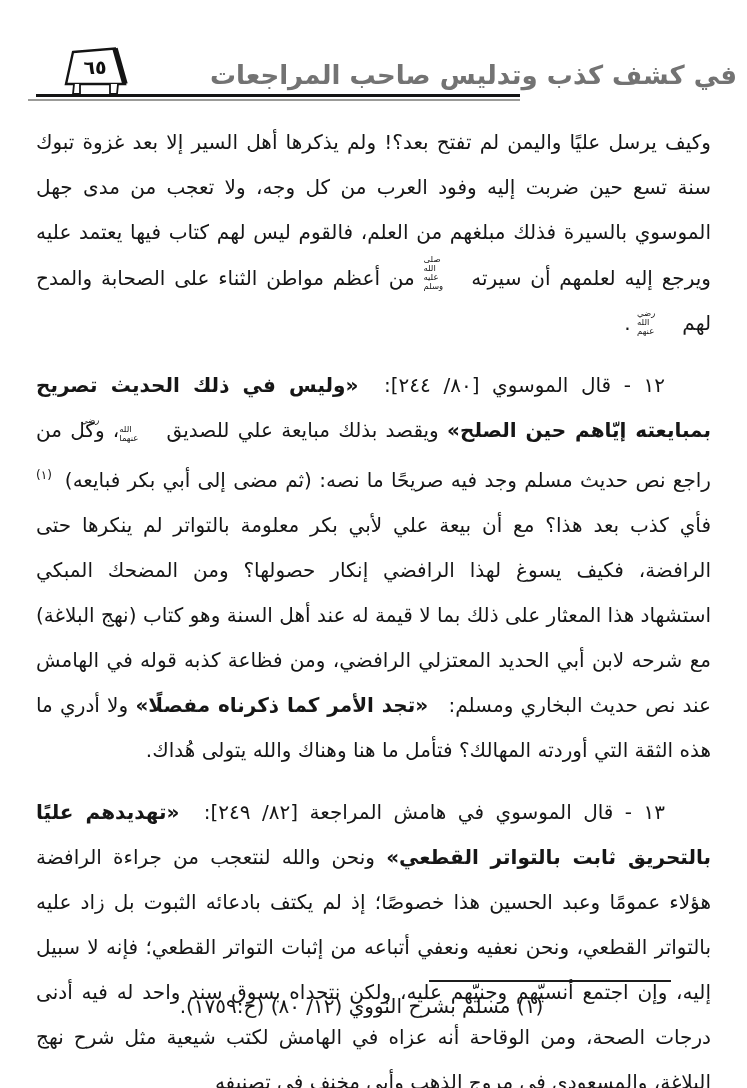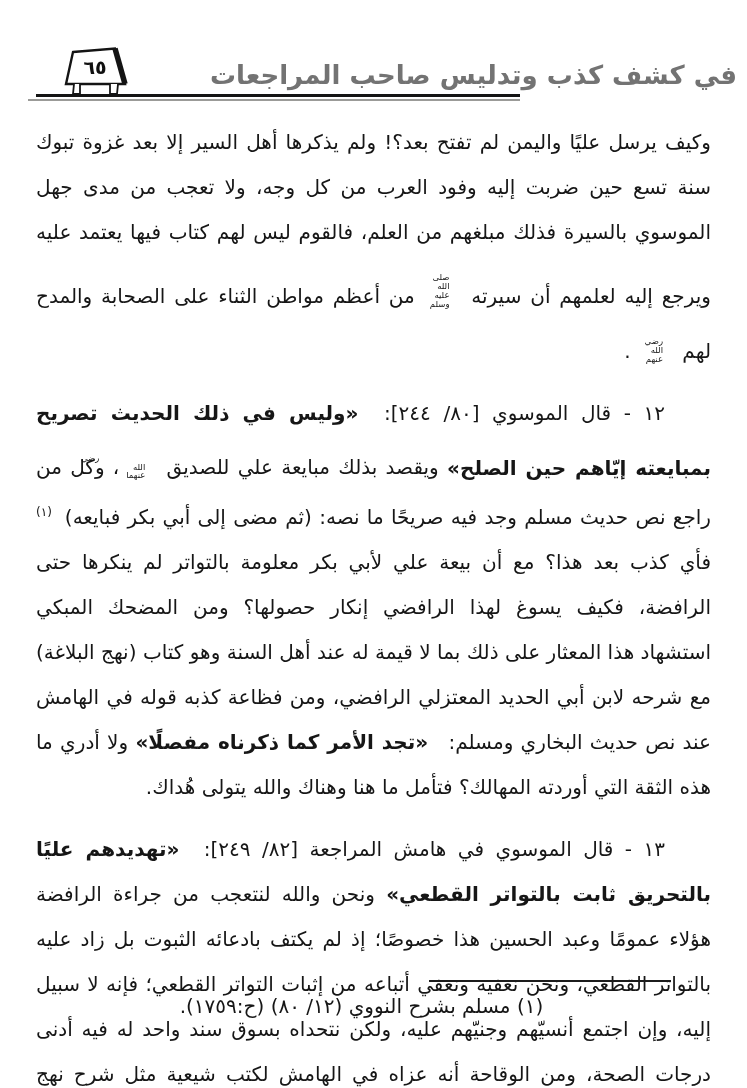--- a/index.html
+++ b/index.html
@@ -61,24 +61,23 @@
   .seg-fnref {
     font-size: 12px;
     vertical-align: 8px;
     letter-spacing: -1px;
   }
   .seg-honorific {
     display: inline-block;
     width: 26px;
     font-size: 8.5px;
     line-height: 1.05;
-    text-align: right;
+    text-align: left;
     vertical-align: -4px;
     white-space: normal;
-    margin-top: 18px;
   }
 
   
   .footnote-sep {
     position: absolute;
     top: 980px; right: 76px;
     width: 242px; height: 2px;
     background: #1c1c1c;
   }
   .footnote-area {

